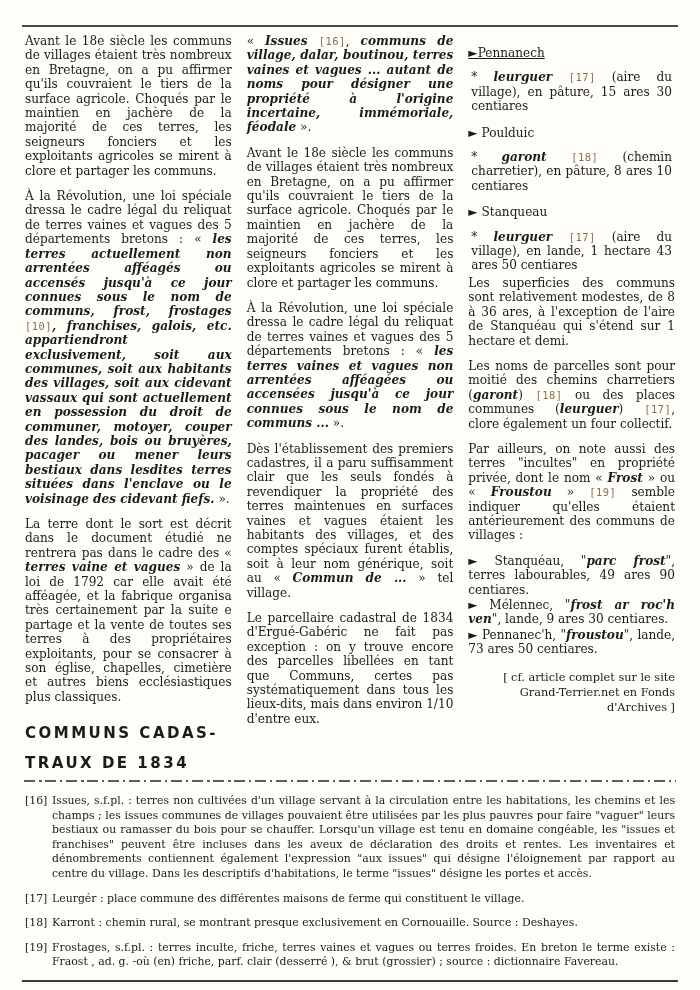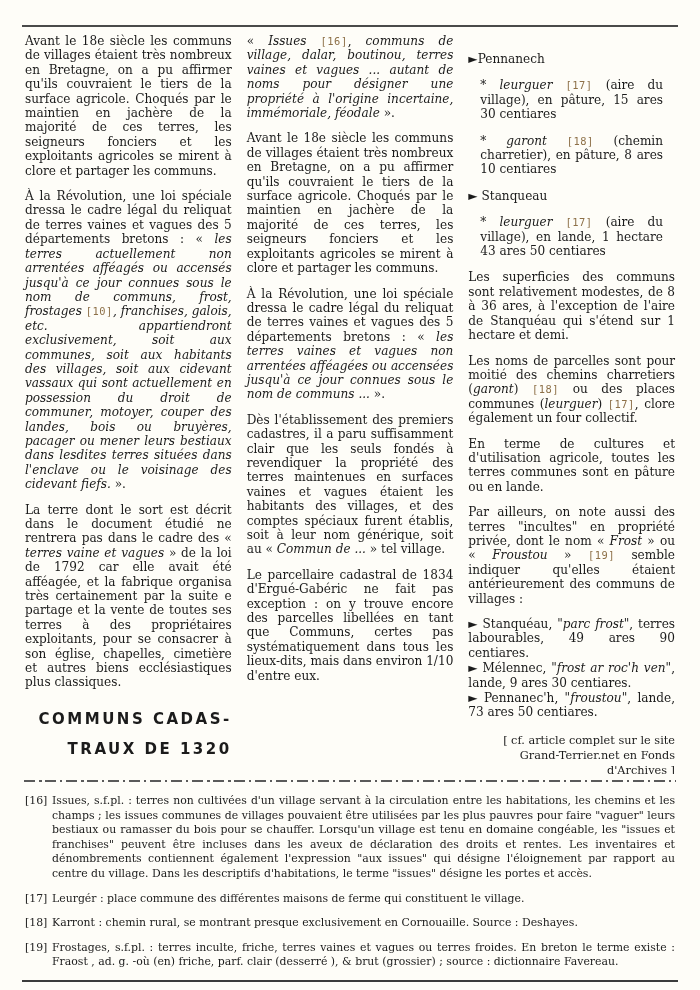--- a/index.html
+++ b/index.html
@@ -29,39 +29,39 @@
     text-align:justify;
     hyphens:auto;
     -webkit-hyphens:auto;
   }
   .blk{margin:0 0 11px 0;}
   .blk:last-child{margin-bottom:0;}
   .p{text-align:justify;}
   .heading{
     font-family:"DejaVu Sans","Liberation Sans",sans-serif;
     font-weight:bold;
-    text-align:right;
+    text-align:left;
     font-size:15px;
     letter-spacing:2.5px;
     line-height:2.0;
     margin:14px 0 12px 0;
     hyphens:none;
   }
   .subhead{margin:12px 0 10px 0;}
-  .col .subhead:first-child{margin-top:18px;}
-  .li{margin:12px;}
+  .col .subhead:first-child{margin-top:12px;text-decoration:underline;}
+  .li{margin:3px;}
   .li-tri{margin:0 0 1px 0;}
   .note{
     text-align:right;
     font-size:11.3px;
     line-height:15px;
     margin-top:13px;
     hyphens:none;
   }
-  .i{font-style:italic;}
+  .i{font-style:italic;font-weight:bold;}
   .ref{
     color:var(--ref-color,#8d7048);
     font-family:"DejaVu Sans Mono","Liberation Mono",monospace;
     font-size:0.86em;
     letter-spacing:0.5px;
   }
   .fn-divider{
     height:2px;
     margin:6px 24px 10px 24px;
     background:repeating-linear-gradient(90deg,
@@ -98,38 +98,38 @@
 <body>
 
 <div class="page">
   <div class="top-rule"></div>
 
   <div class="columns">
     <div class="col">
         <div class="blk p"><span>Avant le 18e siècle les communs de villages étaient très nombreux en Bretagne, on a pu affirmer qu'ils couvraient le tiers de la surface agricole. Choqués par le maintien en jachère de la majorité de ces terres, les seigneurs fonciers et les exploitants agricoles se mirent à clore et partager les communs.</span></div>
         <div class="blk p"><span>À la Révolution, une loi spéciale dressa le cadre légal du reliquat de terres vaines et vagues des 5 départements bretons : « </span><span class="i">les terres actuellement non arrentées afféagés ou accensés jusqu'à ce jour connues sous le nom de communs, frost, frostages </span><span class="ref">[10]</span><span class="i">, franchises, galois, etc. appartiendront exclusivement, soit aux communes, soit aux habitants des villages, soit aux cidevant vassaux qui sont actuellement en possession du droit de communer, motoyer, couper des landes, bois ou bruyères, pacager ou mener leurs bestiaux dans lesdites terres situées dans l'enclave ou le voisinage des cidevant fiefs.</span><span> ».</span></div>
         <div class="blk p"><span>La terre dont le sort est décrit dans le document étudié ne rentrera pas dans le cadre des « </span><span class="i">terres vaine et vagues</span><span> » de la loi de 1792 car elle avait été afféagée, et la fabrique organisa très certainement par la suite e partage et la vente de toutes ses terres à des propriétaires exploitants, pour se consacrer à son église, chapelles, cimetière et autres biens ecclésiastiques plus classiques.</span></div>
-        <div class="blk heading"><span>COMMUNS CADAS-</span><br><span>TRAUX DE 1320</span></div>
+        <div class="blk heading"><span>COMMUNS CADAS-</span><br><span>TRAUX DE 1834</span></div>
       </div>
     <div class="col">
         <div class="blk p"><span>« </span><span class="i">Issues </span><span class="ref">[16]</span><span>, </span><span class="i">communs de village, dalar, boutinou, terres vaines et vagues ... autant de noms pour désigner une propriété à l'origine incertaine, immémoriale, féodale</span><span> ».</span></div>
         <div class="blk p"><span>Avant le 18e siècle les communs de villages étaient très nombreux en Bretagne, on a pu affirmer qu'ils couvraient le tiers de la surface agricole. Choqués par le maintien en jachère de la majorité de ces terres, les seigneurs fonciers et les exploitants agricoles se mirent à clore et partager les communs.</span></div>
         <div class="blk p"><span>À la Révolution, une loi spéciale dressa le cadre légal du reliquat de terres vaines et vagues des 5 départements bretons : « </span><span class="i">les terres vaines et vagues non arrentées afféagées ou accensées jusqu'à ce jour connues sous le nom de communs ...</span><span> ».</span></div>
         <div class="blk p"><span>Dès l'établissement des premiers cadastres, il a paru suffisamment clair que les seuls fondés à revendiquer la propriété des terres maintenues en surfaces vaines et vagues étaient les habitants des villages, et des comptes spéciaux furent établis, soit à leur nom générique, soit au « </span><span class="i">Commun de ...</span><span> » tel village.</span></div>
         <div class="blk p"><span>Le parcellaire cadastral de 1834 d'Ergué-Gabéric ne fait pas exception : on y trouve encore des parcelles libellées en tant que Communs, certes pas systématiquement dans tous les lieux-dits, mais dans environ 1/10 d'entre eux.</span></div>
       </div>
     <div class="col">
         <div class="blk subhead"><span>►Pennanech</span></div>
         <div class="blk li"><span>* </span><span class="i">leurguer </span><span class="ref">[17]</span><span> (aire du village), en pâture, 15 ares 30 centiares</span></div>
+        <div class="blk subhead"><span>► Poulduic</span></div>
         <div class="blk li"><span>* </span><span class="i">garont </span><span class="ref">[18]</span><span> (chemin charretier), en pâture, 8 ares 10 centiares</span></div>
         <div class="blk subhead"><span>► Stanqueau</span></div>
         <div class="blk li"><span>* </span><span class="i">leurguer </span><span class="ref">[17]</span><span> (aire du village), en lande, 1 hectare 43 ares 50 centiares</span></div>
         <div class="blk p"><span>Les superficies des communs sont relativement modestes, de 8 à 36 ares, à l'exception de l'aire de Stanquéau qui s'étend sur 1 hectare et demi.</span></div>
         <div class="blk p"><span>Les noms de parcelles sont pour moitié des chemins charretiers (</span><span class="i">garont</span><span>) </span><span class="ref">[18]</span><span> ou des places communes (</span><span class="i">leurguer</span><span>) </span><span class="ref">[17]</span><span>, clore également un four collectif.</span></div>
-        <div class="blk p"><span>En terme de cultures et d'utilisation agricole, toutes les terres communes sont en pâture ou en lande.</span></div>
         <div class="blk p"><span>Par ailleurs, on note aussi des terres "incultes" en propriété privée, dont le nom « </span><span class="i">Frost</span><span> » ou « </span><span class="i">Froustou</span><span> » </span><span class="ref">[19]</span><span> semble indiquer qu'elles étaient antérieurement des communs de villages :</span></div>
         <div class="blk li-tri"><span>► Stanquéau, "</span><span class="i">parc frost</span><span>", terres labourables, 49 ares 90 centiares.</span></div>
         <div class="blk li-tri"><span>► Mélennec, "</span><span class="i">frost ar roc'h ven</span><span>", lande, 9 ares 30 centiares.</span></div>
         <div class="blk li-tri"><span>► Pennanec'h, "</span><span class="i">froustou</span><span>", lande, 73 ares 50 centiares.</span></div>
         <div class="blk note"><span>[ cf. article complet sur le site Grand-Terrier.net en Fonds d'Archives ]</span></div>
       </div>
   </div>
 
   <div class="fn-divider"></div>
 

